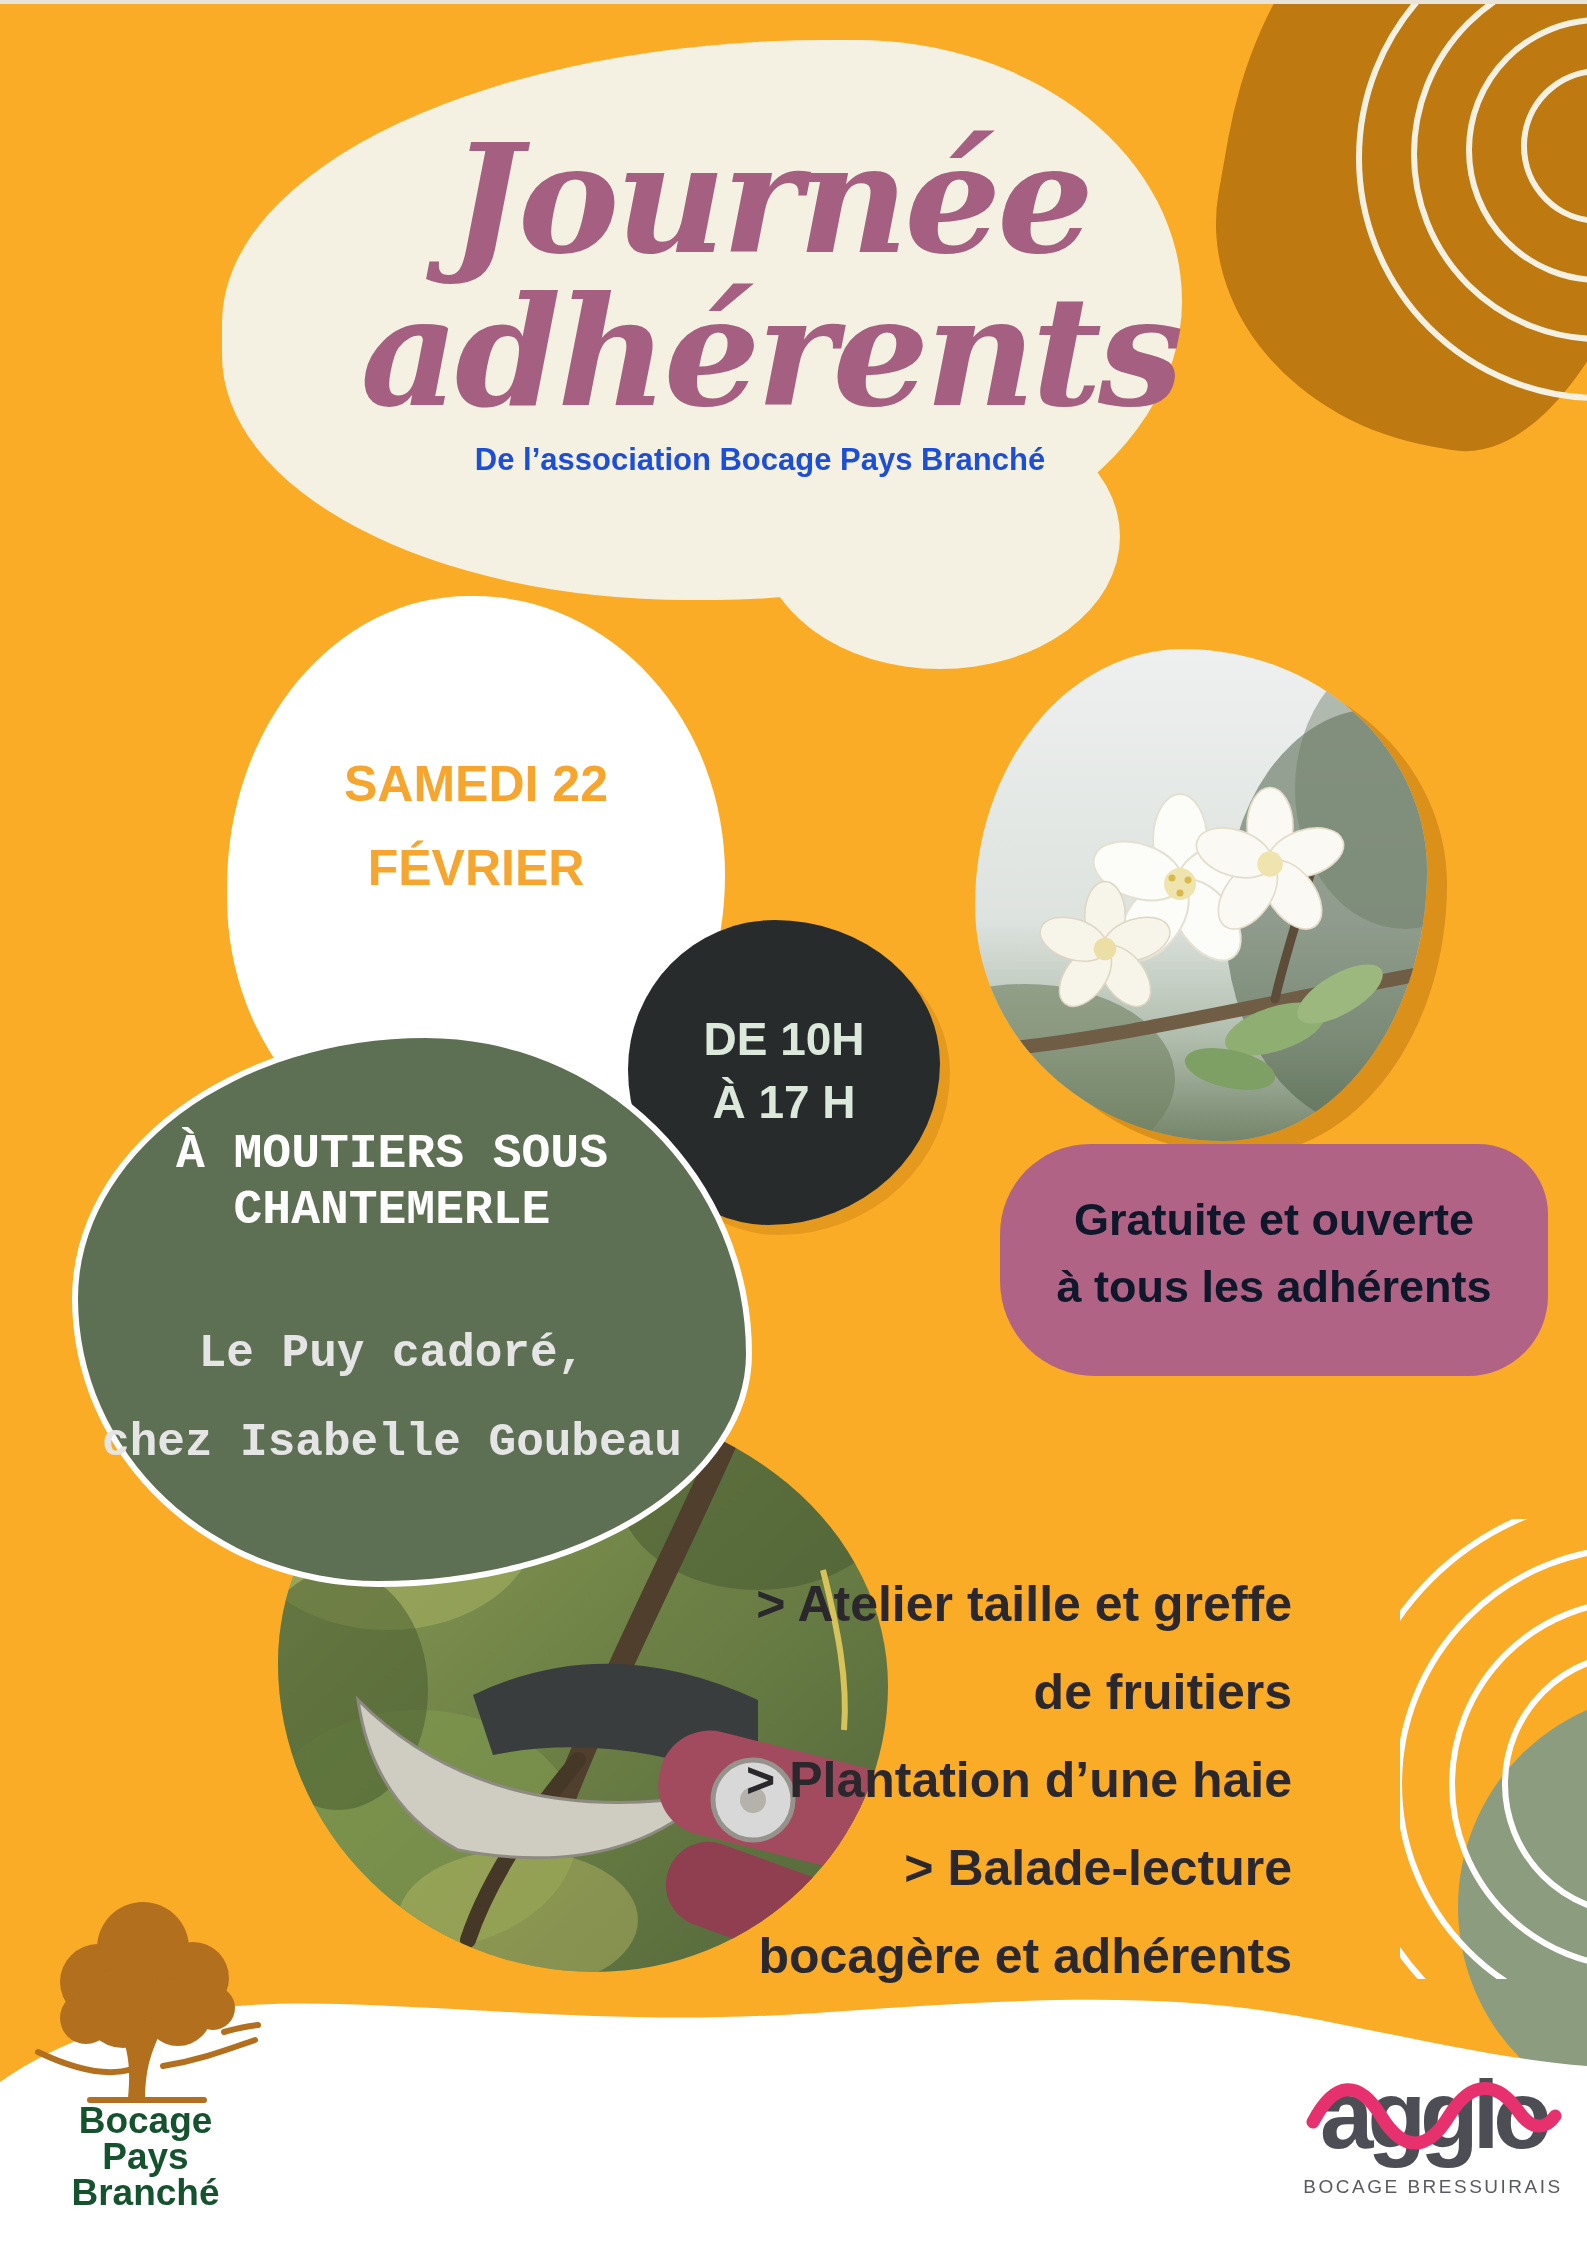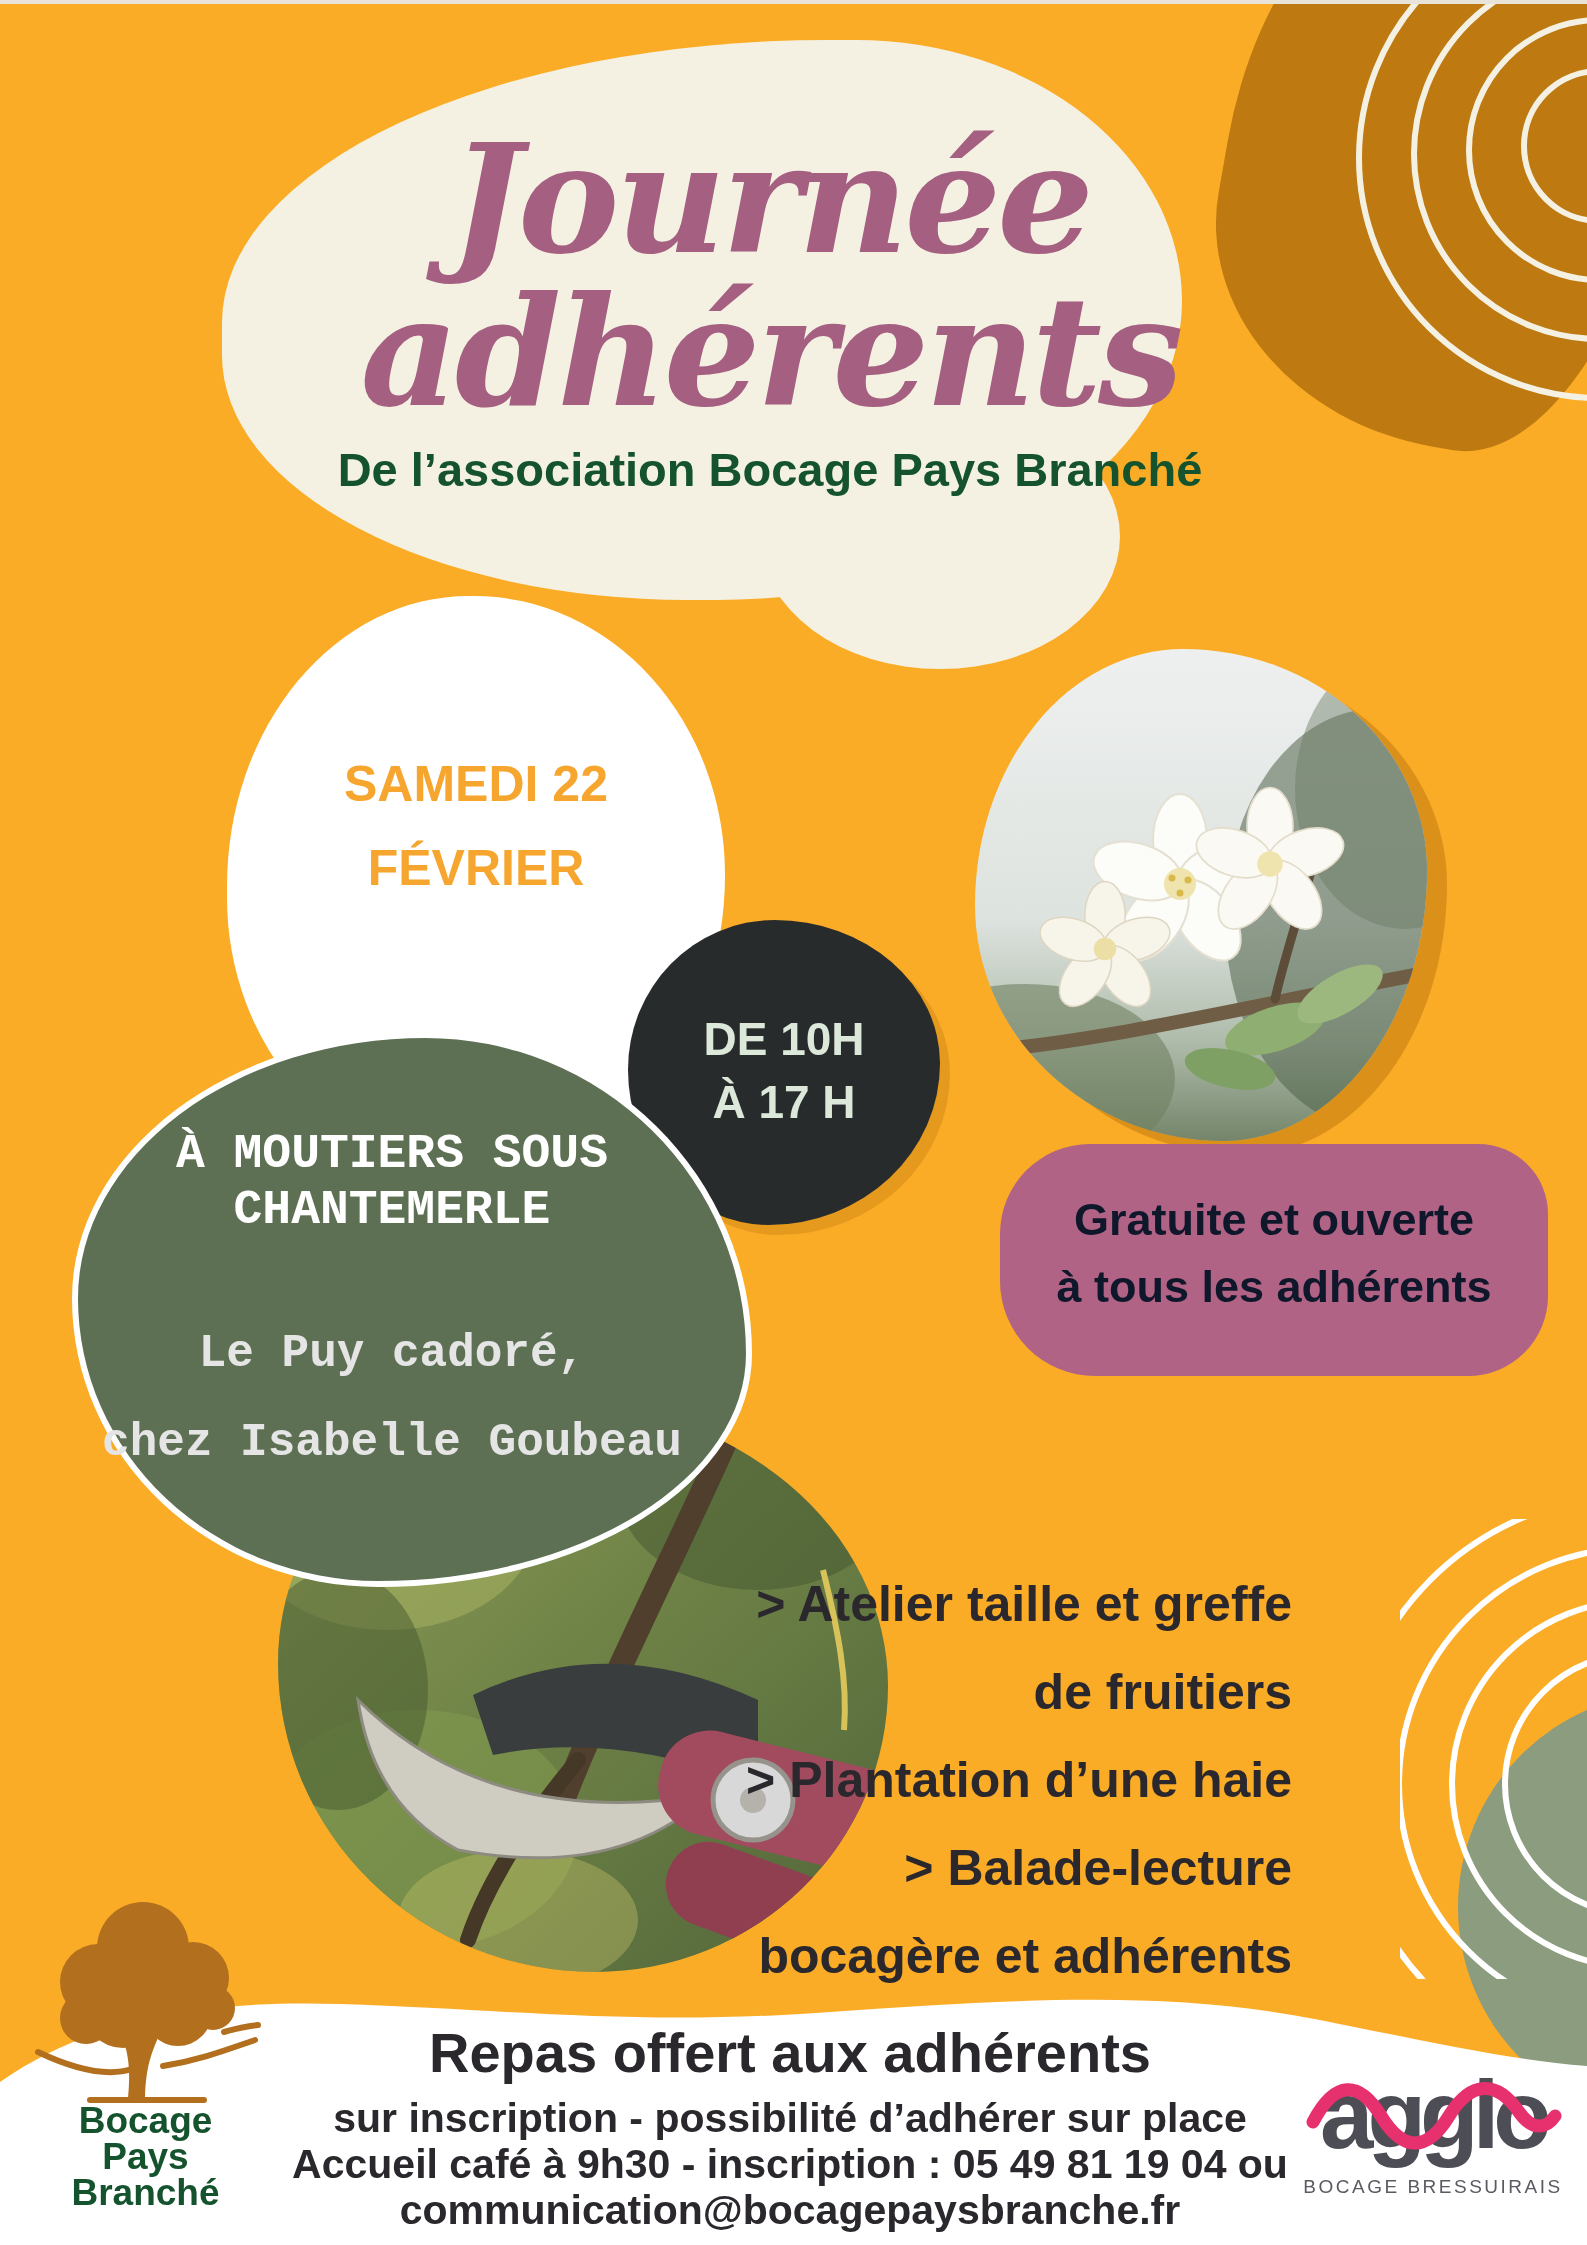--- a/index.html
+++ b/index.html
@@ -13,22 +13,22 @@
   .ochre-blob{right:-70px;top:-120px;width:430px;height:560px;background:#BE7911;
     border-radius:42% 58% 38% 62% / 55% 45% 60% 40%;transform:rotate(10deg);z-index:1;}
   .contour-tr{right:0;top:0;z-index:2;}
   .cream-blob{left:222px;top:36px;width:960px;height:560px;background:#F4F1E3;
     border-radius:65% 35% 50% 50% / 52% 48% 55% 45%;z-index:2;}
   .cream-tail{left:760px;top:400px;width:360px;height:265px;background:#F4F1E3;border-radius:50%;z-index:2;}
   
   .title-block{left:170px;top:118px;width:1200px;text-align:center;z-index:3;
     font-family:"DejaVu Serif",serif;font-style:italic;font-weight:bold;
     font-size:152px;line-height:153px;color:#A55F81;letter-spacing:-4px;}
-  .subtitle{left:170px;top:438px;width:1200px;text-align:center;z-index:3;
-    font-size:47px;font-weight:bold;color:#14532d;}
+  .subtitle{left:160px;top:438px;width:1200px;text-align:center;z-index:3;
+    font-size:31px;font-weight:bold;color:#1d4ed8;}
   
   .date-circle{left:227px;top:592px;width:498px;height:575px;background:#fff;
     border-radius:49% 51% 50% 50%/51% 49% 52% 48%;z-index:3;}
   .date-text{left:0;top:146px;width:100%;text-align:center;color:#F6A62E;
     font-size:50px;font-weight:bold;line-height:84px;}
   
   .time-circle{left:628px;top:916px;width:312px;height:305px;background:#282B2C;
     border-radius:47% 53% 55% 45%/49% 47% 53% 51%;z-index:5;
     box-shadow:10px 10px 0 rgba(190,121,17,0.35);}
   .time-text{left:0;top:88px;width:100%;text-align:center;color:#DCE8DA;
@@ -232,26 +232,20 @@
       <circle cx="235" cy="265" r="183"></circle>
       <circle cx="235" cy="265" r="236"></circle>
       <circle cx="235" cy="265" r="289"></circle>
     </g>
   </svg>
 
   <svg class="abs band" width="1587" height="285" viewBox="0 0 1587 285">
     <path d="M0,118 C90,55 200,36 340,40 C520,46 640,62 830,48 C1040,33 1180,28 1320,56 C1430,78 1510,96 1587,102 L1587,285 L0,285 Z" fill="#ffffff"></path>
   </svg>
 
-  <div class="abs footer-block">
-    <div class="footer-l1">Repas offert aux adhérents</div>
-    <div class="footer-s">sur inscription - possibilité d’adhérer sur place</div>
-    <div class="footer-s">Accueil café à 9h30 - inscription : 05 49 81 19 04 ou</div>
-    <div class="footer-s">communication@bocagepaysbranche.fr</div>
-  </div>
 
   <div class="abs org-logo">
     <svg width="235" height="215" viewBox="0 0 235 215">
       <g fill="#B26F1E">
         <circle cx="70" cy="92" r="38"></circle>
           <circle cx="115" cy="58" r="46"></circle>
         <circle cx="165" cy="88" r="36"></circle>
           <circle cx="95" cy="118" r="40"></circle>
         <circle cx="150" cy="122" r="34"></circle>
           <circle cx="58" cy="128" r="26"></circle>

